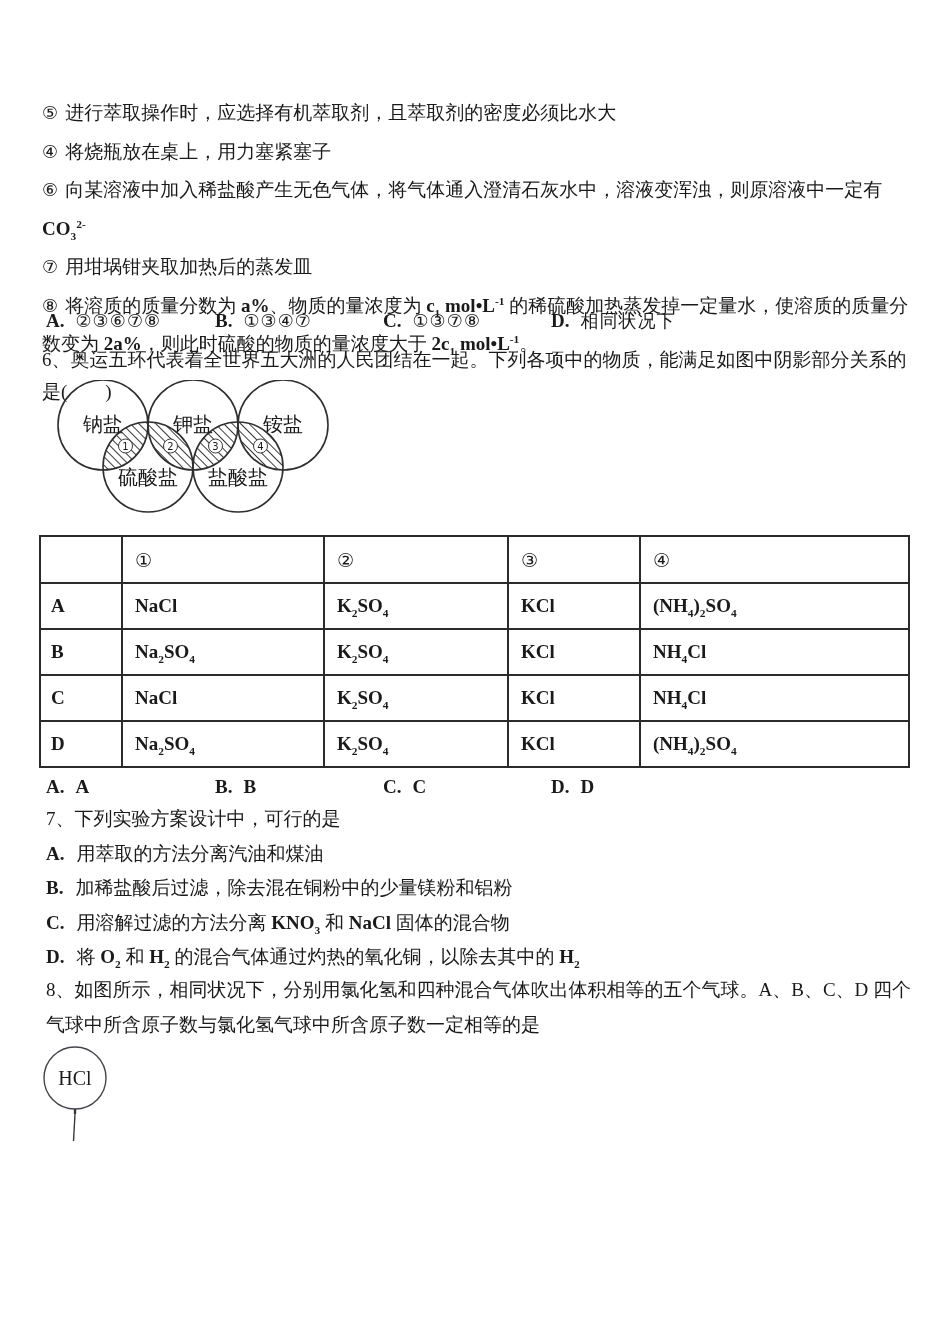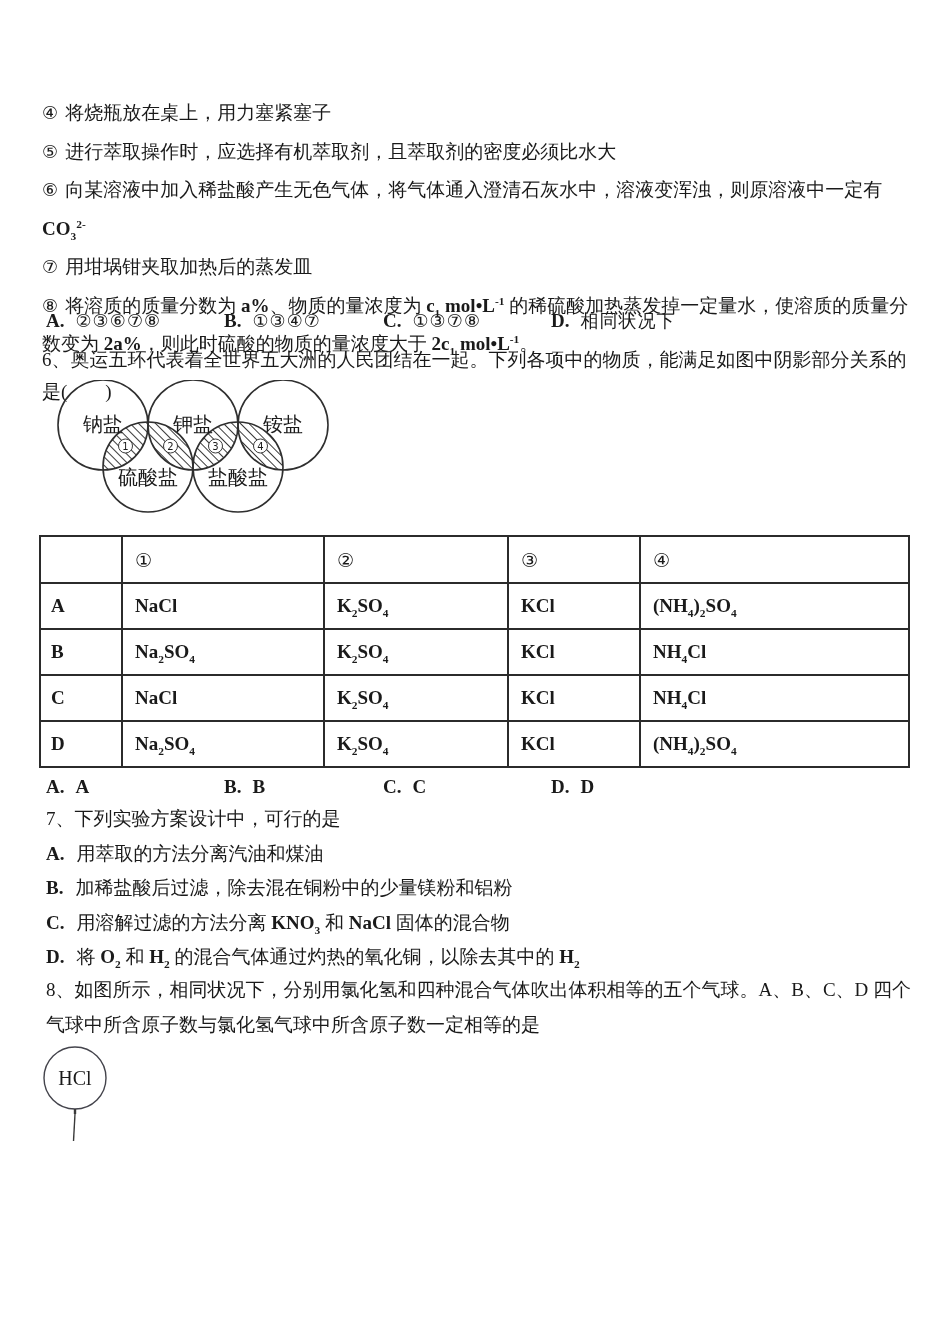--- a/index.html
+++ b/index.html
@@ -18,21 +18,21 @@
   
   #statements{left:42px;top:94px;width:868px;font-size:19px;}
   .stmt{line-height:38.5px;}
   .marker{font-family:"DejaVu Sans",sans-serif;font-size:18px;margin-right:7px;}
 
   
   .optrow{left:46px;width:880px;height:30px;font-size:19px;}
   .optrow .opt{position:absolute;top:0;white-space:nowrap;line-height:30px;}
   .optrow .opt .lab{font-weight:700;margin-right:11px;}
   .optrow .p0{left:0;}
-  .optrow .p1{left:178px;}
+  .optrow .p1{left:169px;}
   .optrow .p2{left:337px;}
   .optrow .p3{left:505px;}
   .circ{font-family:"DejaVu Sans",sans-serif;letter-spacing:1px;font-size:18px;}
   #q5-options{top:306px;}
   #q6-options{top:772px;text-align:center;}
 
   
   #q6-stem{left:42px;top:344px;width:880px;font-size:19px;line-height:32px;}
   .qblock{font-size:19px;}
   #q7{left:46px;top:802px;width:880px;}
@@ -60,22 +60,22 @@
   #q6-table .circhead{font-family:"DejaVu Sans",sans-serif;font-size:19px;}
 
   
   #balloon{left:42px;top:1046px;}
   #balloon text{font-size:20px;fill:#1a1a1a;}
 </style>
 </head>
 <body>
 
 <div id="statements" class="abs">
+  <div class="stmt"><span class="marker">⑤</span><span>进行萃取操作时，应选择有机萃取剂，且萃取剂的密度必须比水大</span></div>
   <div class="stmt"><span class="marker">④</span><span>将烧瓶放在桌上，用力塞紧塞子</span></div>
-  <div class="stmt"><span class="marker">⑤</span><span>进行萃取操作时，应选择有机萃取剂，且萃取剂的密度必须比水大</span></div>
   <div class="stmt"><span class="marker">⑥</span><span>向某溶液中加入稀盐酸产生无色气体，将气体通入澄清石灰水中，溶液变浑浊，则原溶液中一定有 <b>CO<sub>3</sub><sup>2-</sup></b></span></div>
   <div class="stmt"><span class="marker">⑦</span><span>用坩埚钳夹取加热后的蒸发皿</span></div>
   <div class="stmt"><span class="marker">⑧</span><span>将溶质的质量分数为 <b>a%</b>、物质的量浓度为 <b>c<sub>1</sub> mol•L<sup>-1</sup></b> 的稀硫酸加热蒸发掉一定量水，使溶质的质量分数变为 <b>2a%</b>，则此时硫酸的物质的量浓度大于 <b>2c<sub>1</sub> mol•L<sup>-1</sup></b>。</span></div>
 </div>
 
 <div id="q5-options" class="abs optrow">
   <span class="opt p0"><span class="lab">A.</span><span class="circ">②③⑥⑦⑧</span></span>
   <span class="opt p1"><span class="lab">B.</span><span class="circ">①③④⑦</span></span>
   <span class="opt p2"><span class="lab">C.</span><span class="circ">①③⑦⑧</span></span>
   <span class="opt p3"><span class="lab">D.</span><span class="circ">相同状况下</span></span>

